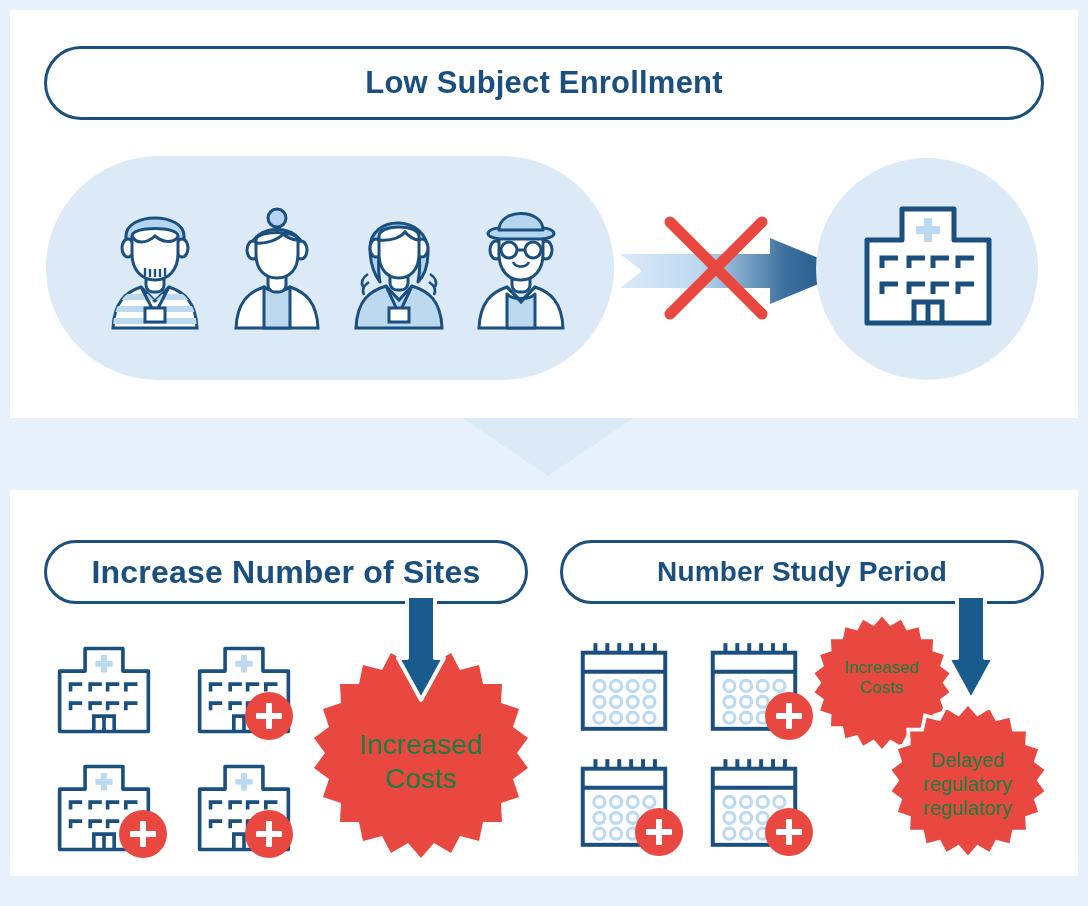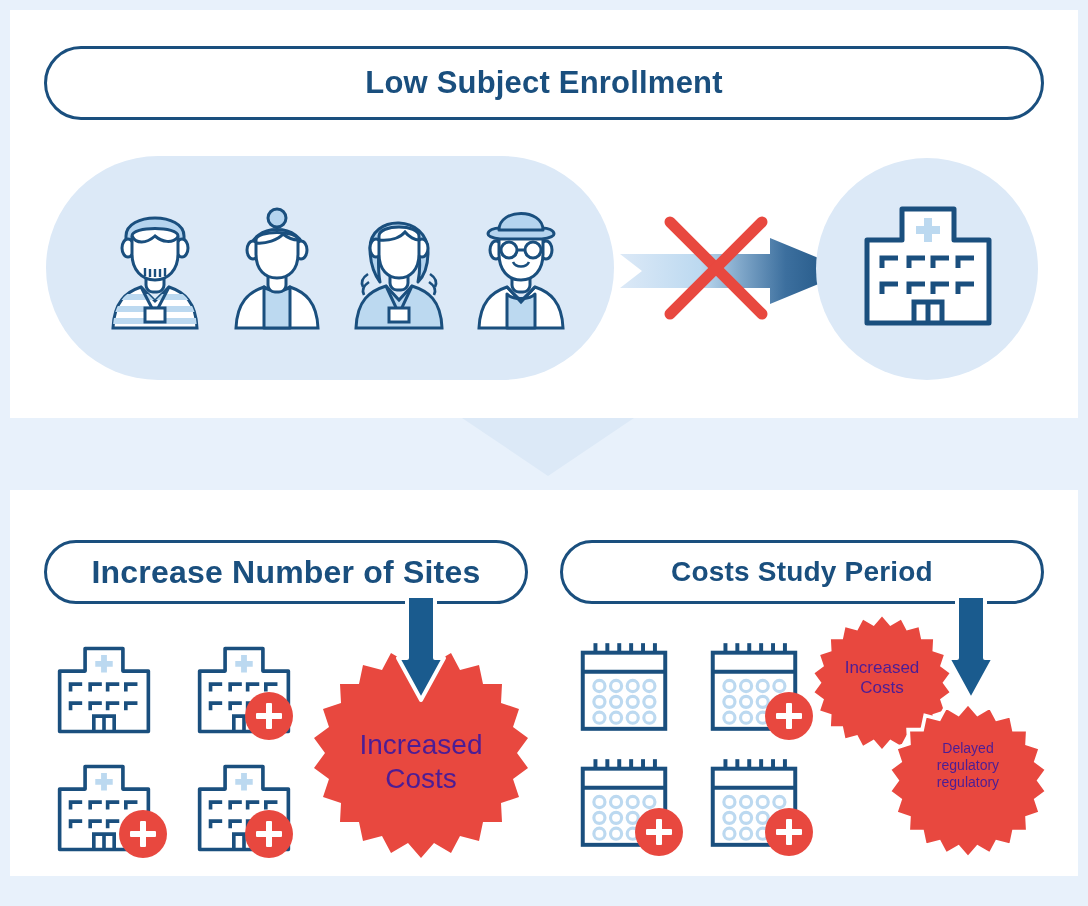--- a/index.html
+++ b/index.html
@@ -88,32 +88,32 @@
   #plus-h-3{left:119px;top:810px;}
   #plus-h-4{left:245px;top:810px;}
   #plus-c-2{left:765px;top:692px;}
   #plus-c-3{left:635px;top:808px;}
   #plus-c-4{left:765px;top:808px;}
 
   
   .burst{position:absolute;}
   .burst-label{
     position:absolute;
-    color:#4c1d95;
+    color:#15803d;
     text-align:center;
     line-height:1.2;
     left:0;width:100%;
     pointer-events:none;
   }
   #burst-costs-left{left:310px;top:644px;width:222px;height:222px;}
   #burst-costs-left .burst-label{top:84px;font-size:28px;}
   #burst-costs-right{left:812px;top:614px;width:140px;height:140px;}
   #burst-costs-right .burst-label{top:44px;font-size:17px;}
   #burst-delayed{left:886px;top:700px;width:164px;height:164px;}
-  #burst-delayed .burst-label{top:40px;font-size:14px;}
+  #burst-delayed .burst-label{top:48px;font-size:20px;}
 
   
   #navy-arrow-left{position:absolute;left:398px;top:596px;width:46px;height:110px;}
   #navy-arrow-right{position:absolute;left:948px;top:596px;width:46px;height:110px;}
 
   svg{display:block;overflow:visible;}
 </style>
 </head>
 <body>
 
@@ -255,21 +255,21 @@
 
   <div id="mid-chevron">
     <svg viewBox="0 0 172 58" width="172" height="58">
       <path d="M0 0 L172 0 L86 58 Z" fill="#dce9f7"></path>
     </svg>
   </div>
 
   <div class="panel" id="panel-bottom"></div>
 
   <div class="pill" id="pill-sites">Increase Number of Sites</div>
-  <div class="pill" id="pill-period">Costs Study Period</div>
+  <div class="pill" id="pill-period">Number Study Period</div>
 
   <div class="mini-wrap" id="mini-h-1">
     <svg viewBox="0 0 132 124" width="96" height="92">
       <path d="M5 36 L40 36 L40 5 L92 5 L92 36 L127 36 L127 119 L5 119 Z" fill="#fff" stroke="#1a4f7e" stroke-width="5" stroke-linejoin="round"></path>
       <path d="M62 14 L70 14 L70 22 L78 22 L78 30 L70 30 L70 38 L62 38 L62 30 L54 30 L54 22 L62 22 Z" fill="#bcd9f0"></path>
       <g fill="none" stroke="#1a4f7e" stroke-width="5">
         <path d="M20 64 L20 54 L36 54"></path>
           <path d="M47 64 L47 54 L63 54"></path>
           <path d="M71 64 L71 54 L87 54"></path>
           <path d="M96 64 L96 54 L112 54"></path>

